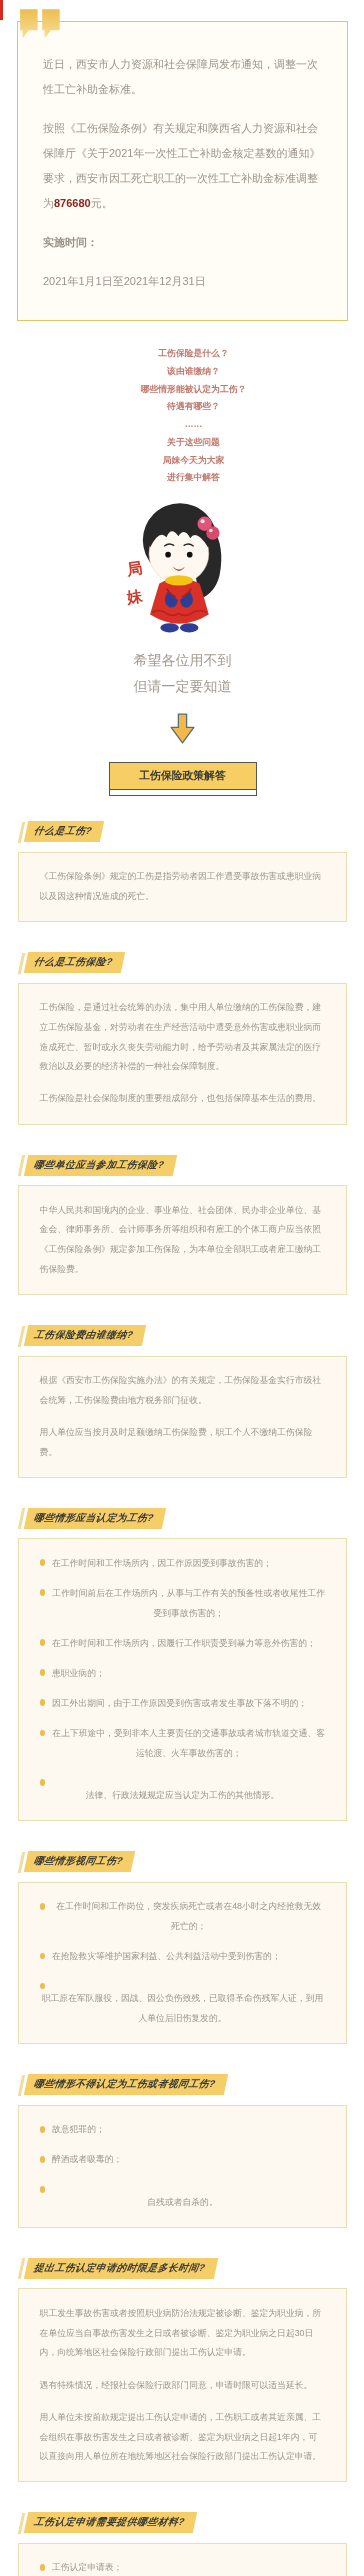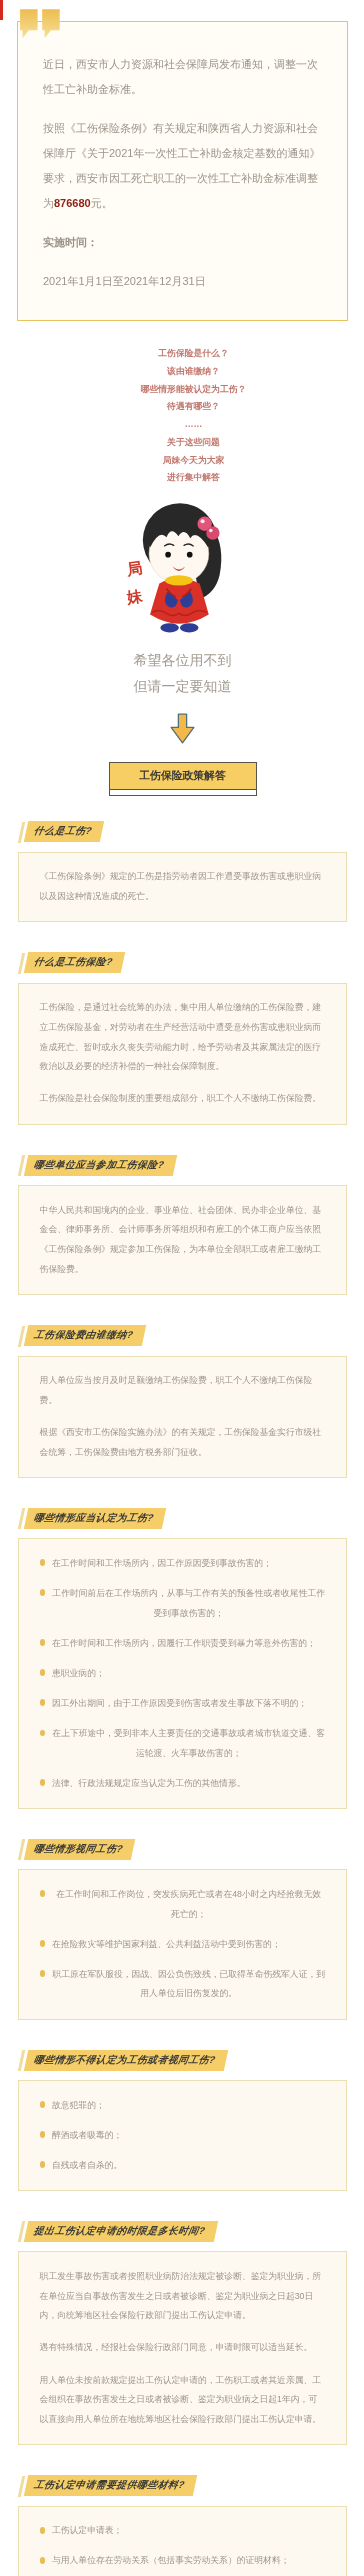--- a/index.html
+++ b/index.html
@@ -43,21 +43,21 @@
   .qa-section{margin:0 18px 30px 18px;}
   .h-wrap{position:relative;display:inline-block;margin-left:8.2px;}
   .h-stripe{position:absolute;left:-6.7px;top:0.5px;width:3.1px;height:100%;background:#F1DCA0;transform:skewX(-12deg);}
   .h-main{display:inline-block;background:#F6CE69;transform:skewX(-12deg);padding:4.1px 10.3px 4.1px 8.2px;}
   .h-text{display:inline-block;transform:skewX(2deg);font-weight:bold;font-style:italic;font-size:9.8px;color:#3B3B35;letter-spacing:0.5px;}
   .card{margin-top:9.3px;background:#FDF9F1;border:0.5px solid #EADFB2;padding:14.4px 20.6px;}
   .card p{color:#9C948B;font-size:8.8px;line-height:2.25;margin:0 0 12.4px 0;}
   .card p:last-child{margin-bottom:0;}
   .card ul{list-style:none;margin:0;padding:0;}
   .card li{display:flex;margin:0 0 10.3px 0;text-align:center;}
-  .card li:last-child{margin-bottom:0;}
+  .card li:last-child{margin-bottom:0;flex-direction:column;}
   .dot{flex:0 0 auto;width:5.2px;height:6.7px;border-radius:50%;background:#E9BD55;margin:5.7px 7.2px 0 0;}
   .li-text{color:#9C948B;font-size:8.8px;line-height:2.25;}
 </style>
 </head>
 <body>
 
 <div class="corner-accent"></div>
 
 <div class="intro-wrap">
   <div class="quote-marks">
@@ -126,28 +126,28 @@
   <div class="banner">工伤保险政策解答</div>
   <div class="banner-under"></div>
 </div>
 
 <div class="sections">
     <section class="qa-section"><div class="h-wrap"><span class="h-stripe"></span><span class="h-main"><span class="h-text">什么是工伤?</span></span></div><div class="card">
         <p>《工伤保险条例》规定的工伤是指劳动者因工作遭受事故伤害或患职业病以及因这种情况造成的死亡。</p>
       </div></section>
     <section class="qa-section"><div class="h-wrap"><span class="h-stripe"></span><span class="h-main"><span class="h-text">什么是工伤保险?</span></span></div><div class="card">
         <p>工伤保险，是通过社会统筹的办法，集中用人单位缴纳的工伤保险费，建立工伤保险基金，对劳动者在生产经营活动中遭受意外伤害或患职业病而造成死亡、暂时或永久丧失劳动能力时，给予劳动者及其家属法定的医疗救治以及必要的经济补偿的一种社会保障制度。</p>
-        <p>工伤保险是社会保险制度的重要组成部分，职工个人不缴纳工伤保险费。</p>
+        <p>工伤保险是社会保险制度的重要组成部分，也包括保障基本生活的费用。</p>
       </div></section>
     <section class="qa-section"><div class="h-wrap"><span class="h-stripe"></span><span class="h-main"><span class="h-text">哪些单位应当参加工伤保险?</span></span></div><div class="card">
         <p>中华人民共和国境内的企业、事业单位、社会团体、民办非企业单位、基金会、律师事务所、会计师事务所等组织和有雇工的个体工商户应当依照《工伤保险条例》规定参加工伤保险，为本单位全部职工或者雇工缴纳工伤保险费。</p>
       </div></section>
     <section class="qa-section"><div class="h-wrap"><span class="h-stripe"></span><span class="h-main"><span class="h-text">工伤保险费由谁缴纳?</span></span></div><div class="card">
+        <p>根据《西安市工伤保险实施办法》的有关规定，工伤保险基金实行市级社会统筹，工伤保险费由地方税务部门征收。</p>
         <p>用人单位应当按月及时足额缴纳工伤保险费，职工个人不缴纳工伤保险费。</p>
-        <p>根据《西安市工伤保险实施办法》的有关规定，工伤保险基金实行市级社会统筹，工伤保险费由地方税务部门征收。</p>
       </div></section>
     <section class="qa-section"><div class="h-wrap"><span class="h-stripe"></span><span class="h-main"><span class="h-text">哪些情形应当认定为工伤?</span></span></div><div class="card">
         <ul>
           <li>
             <span class="dot"></span>
             <span class="li-text">在工作时间和工作场所内，因工作原因受到事故伤害的；</span>
           </li>
           <li>
             <span class="dot"></span>
             <span class="li-text">工作时间前后在工作场所内，从事与工作有关的预备性或者收尾性工作受到事故伤害的；</span>

